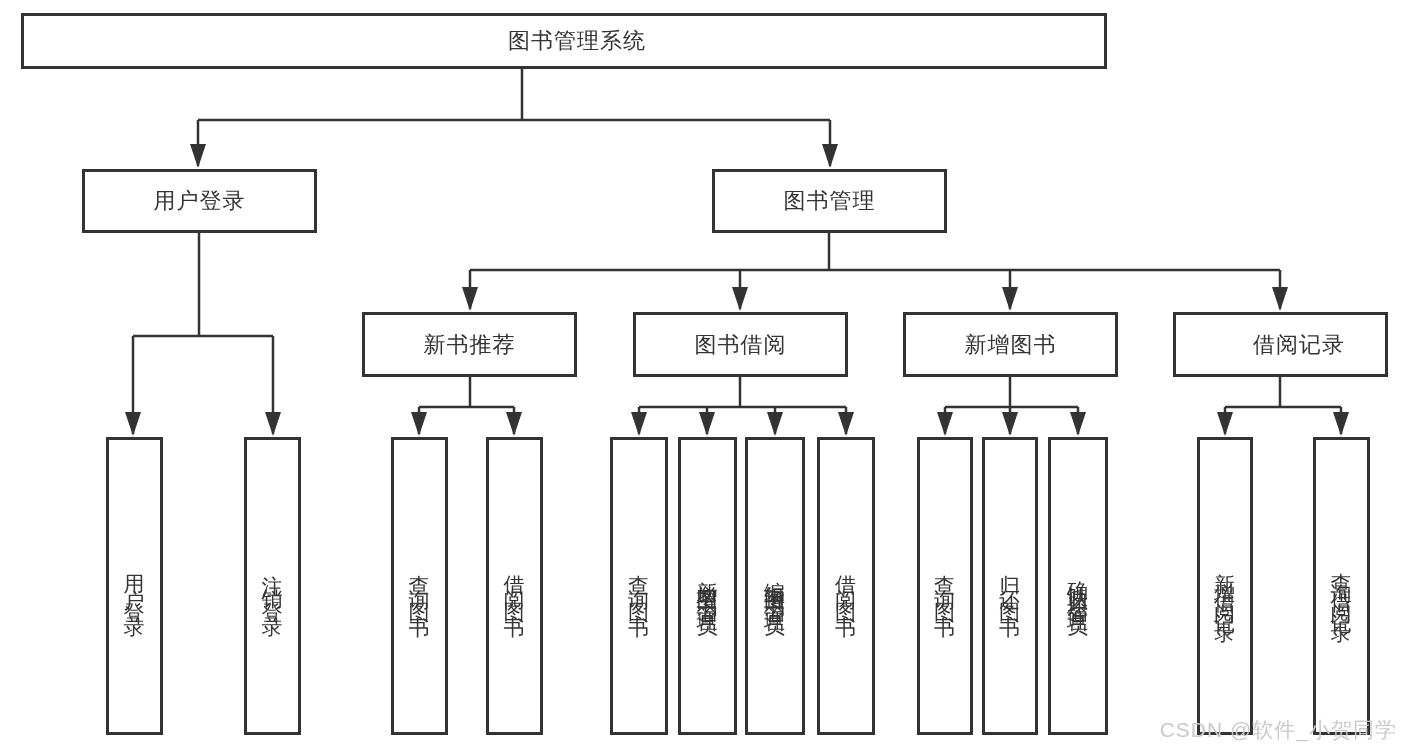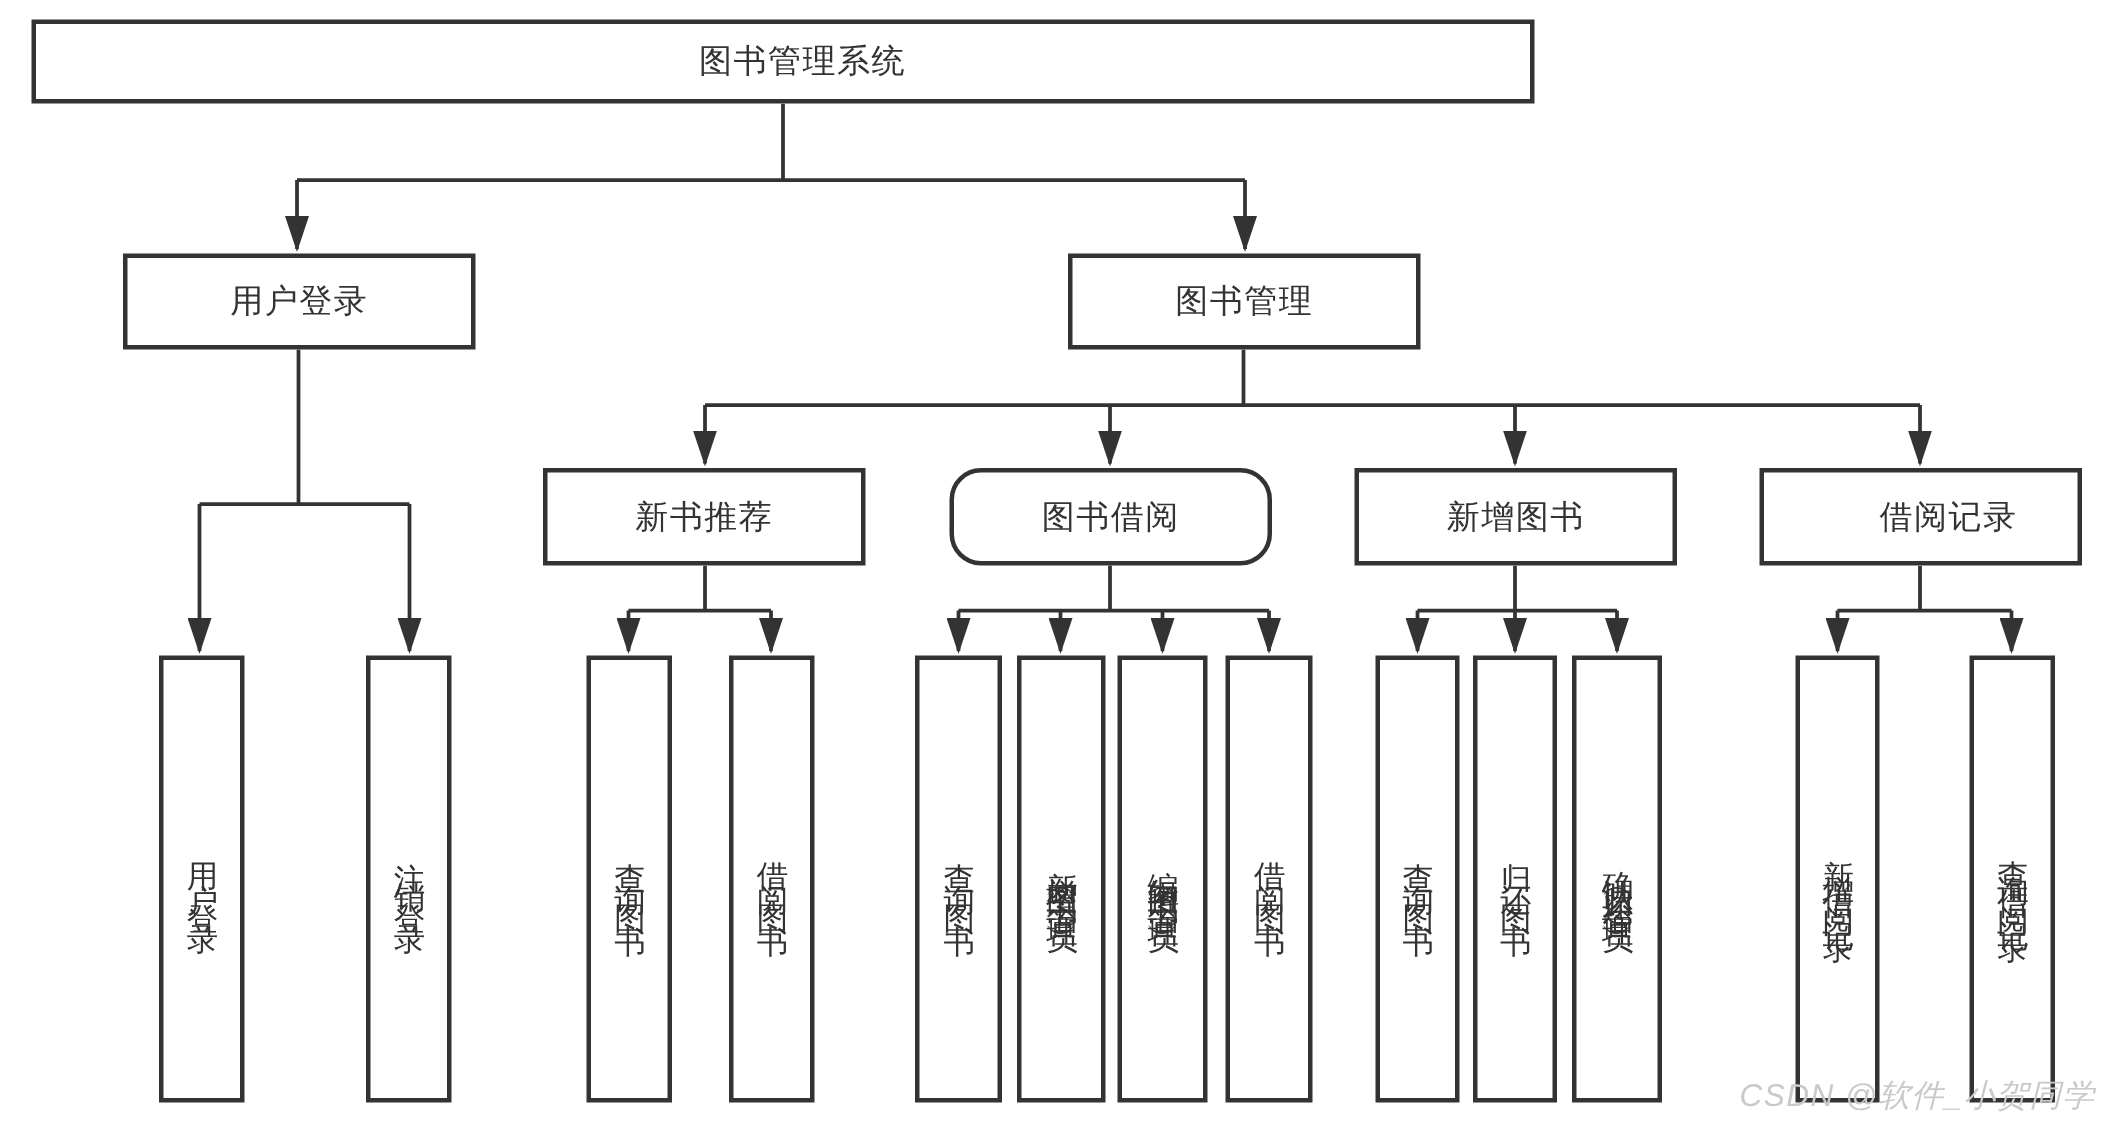--- a/index.html
+++ b/index.html
@@ -29,21 +29,21 @@
     display: flex;
     align-items: center;
     justify-content: center;
     color: #333333;
   }
   .node.h-node {
     font-size: 22px;
     letter-spacing: 1px;
     white-space: nowrap;
   }
-  .node.root-node { left: 21px; top: 13px; width: 1002px; height: 56px; padding-left: 26px; }
+  .node.root-node { left: 21px; top: 13px; width: 1086px; height: 56px; padding-left: 26px; }
   .node.l2-node  { top: 169px; width: 235px; height: 64px; }
   .node.l3-node  { top: 312px; width: 215px; height: 65px; }
   .node.leaf     { top: 437px; height: 298px; }
   .leaf-label {
     writing-mode: vertical-rl;
     text-orientation: mixed;
     font-size: 21px;
     color: #333333;
     line-height: 1;
   }
@@ -51,21 +51,20 @@
   .leaf-label.s6 { letter-spacing: 10px; }
   .leaf-label.s9 { letter-spacing: 5px; }
   #watermark {
     position: absolute;
     right: 8px;
     bottom: 3px;
     font-size: 21px;
     color: #c9c9c9;
     letter-spacing: 1px;
     white-space: nowrap;
-    font-style: italic;
   }
 </style>
 </head>
 <body>
 
 <div id="canvas">
 
   <svg id="connectors" viewBox="0 0 1405 747" xmlns="http://www.w3.org/2000/svg">
     <defs>
       <marker id="arrow" viewBox="0 0 24 16" markerWidth="24" markerHeight="16" refX="22" refY="8" orient="auto" markerUnits="userSpaceOnUse">
@@ -127,21 +126,21 @@
       <path d="M1341,407 L1341,434" marker-end="url(#arrow)"></path>
     </g>
   </svg>
 
   <div class="node h-node root-node">图书管理系统</div>
 
   <div class="node h-node l2-node" style="left:82px;">用户登录</div>
   <div class="node h-node l2-node" style="left:712px;">图书管理</div>
 
   <div class="node h-node l3-node" style="left:362px;font-family:Liberation Serif, serif;">新书推荐</div>
-  <div class="node h-node l3-node" style="left:633px;border-radius:21px;">图书借阅</div>
+  <div class="node h-node l3-node" style="left:633px;">图书借阅</div>
   <div class="node h-node l3-node" style="left:903px;">新增图书</div>
   <div class="node h-node l3-node" style="left:1173px;padding-left:37px;">借阅记录</div>
 
   <div class="node leaf" style="left:106px;width:57px;">
     <span class="leaf-label s4">用户登录</span>
   </div>
   <div class="node leaf" style="left:244px;width:57px;">
     <span class="leaf-label s4">注销登录</span>
   </div>
 

